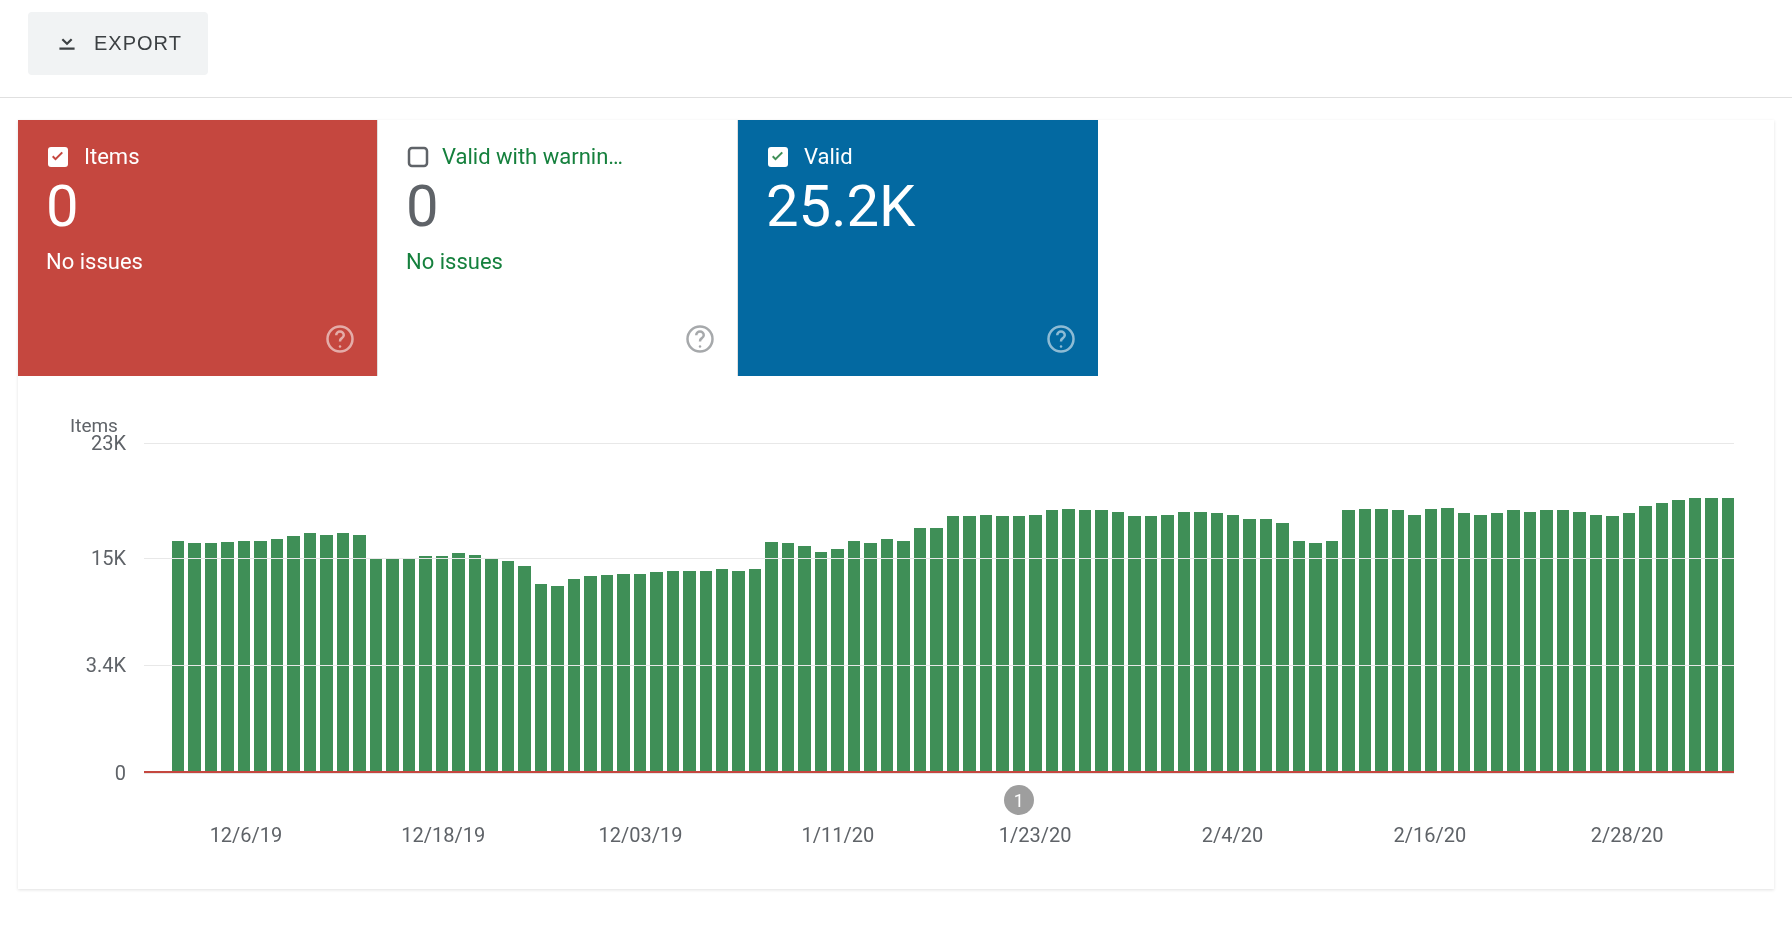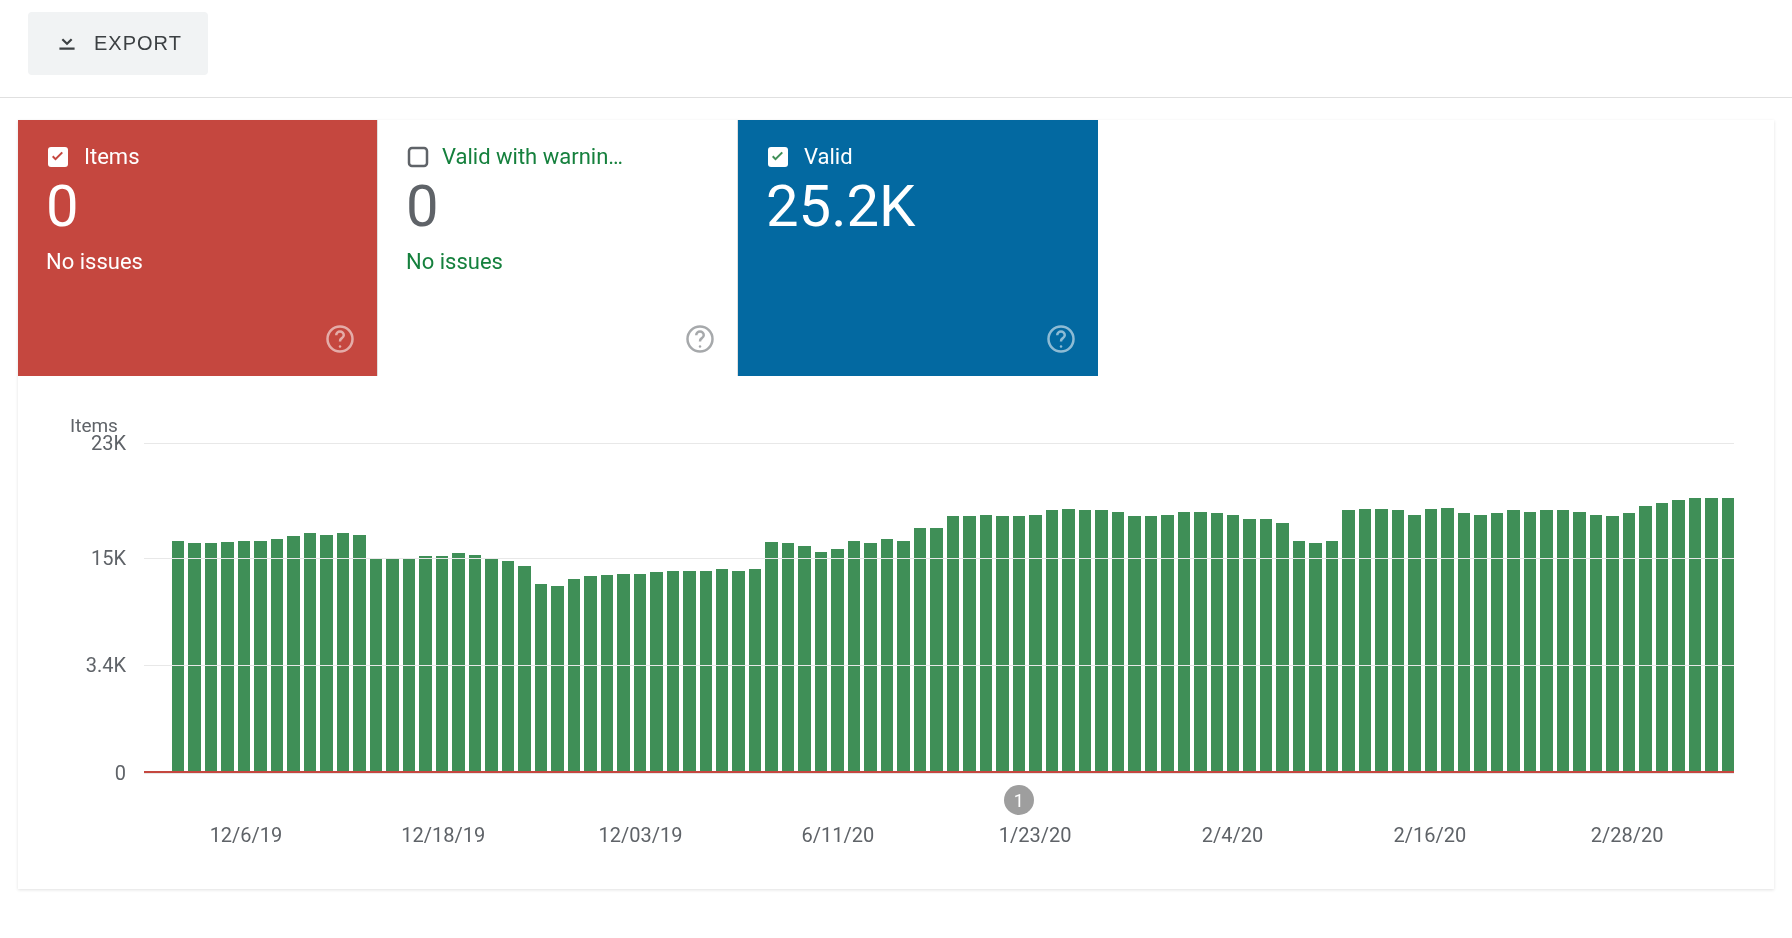--- a/index.html
+++ b/index.html
@@ -260,21 +260,21 @@
               <div class="grid-line" style="top: 114.783px;"></div>
               <div class="grid-line" style="top: 222.391px;"></div>
               <div class="grid-line" style="top: 330px;"></div>
               <div class="marker" style="left: 874.768px; bottom: -36px;">1</div>
             </div>
         </div>
         <div class="x-axis" id="x-axis">
             <div class="x-tick" style="left: 101.989px;">12/6/19</div>
             <div class="x-tick" style="left: 299.295px; text-align: center;">12/18/19</div>
             <div class="x-tick" style="left: 496.6px;">12/03/19</div>
-            <div class="x-tick" style="left: 693.905px;">6/11/20</div>
+            <div class="x-tick" style="left: 693.905px;">1/11/20</div>
             <div class="x-tick" style="left: 891.211px;">1/23/20</div>
             <div class="x-tick" style="left: 1088.52px;">2/4/20</div>
             <div class="x-tick" style="left: 1285.82px; text-align: right;">2/16/20</div>
             <div class="x-tick" style="left: 1483.13px;">2/28/20</div>
           </div>
       </div>
 
     </div>
   </div>
 </div>

